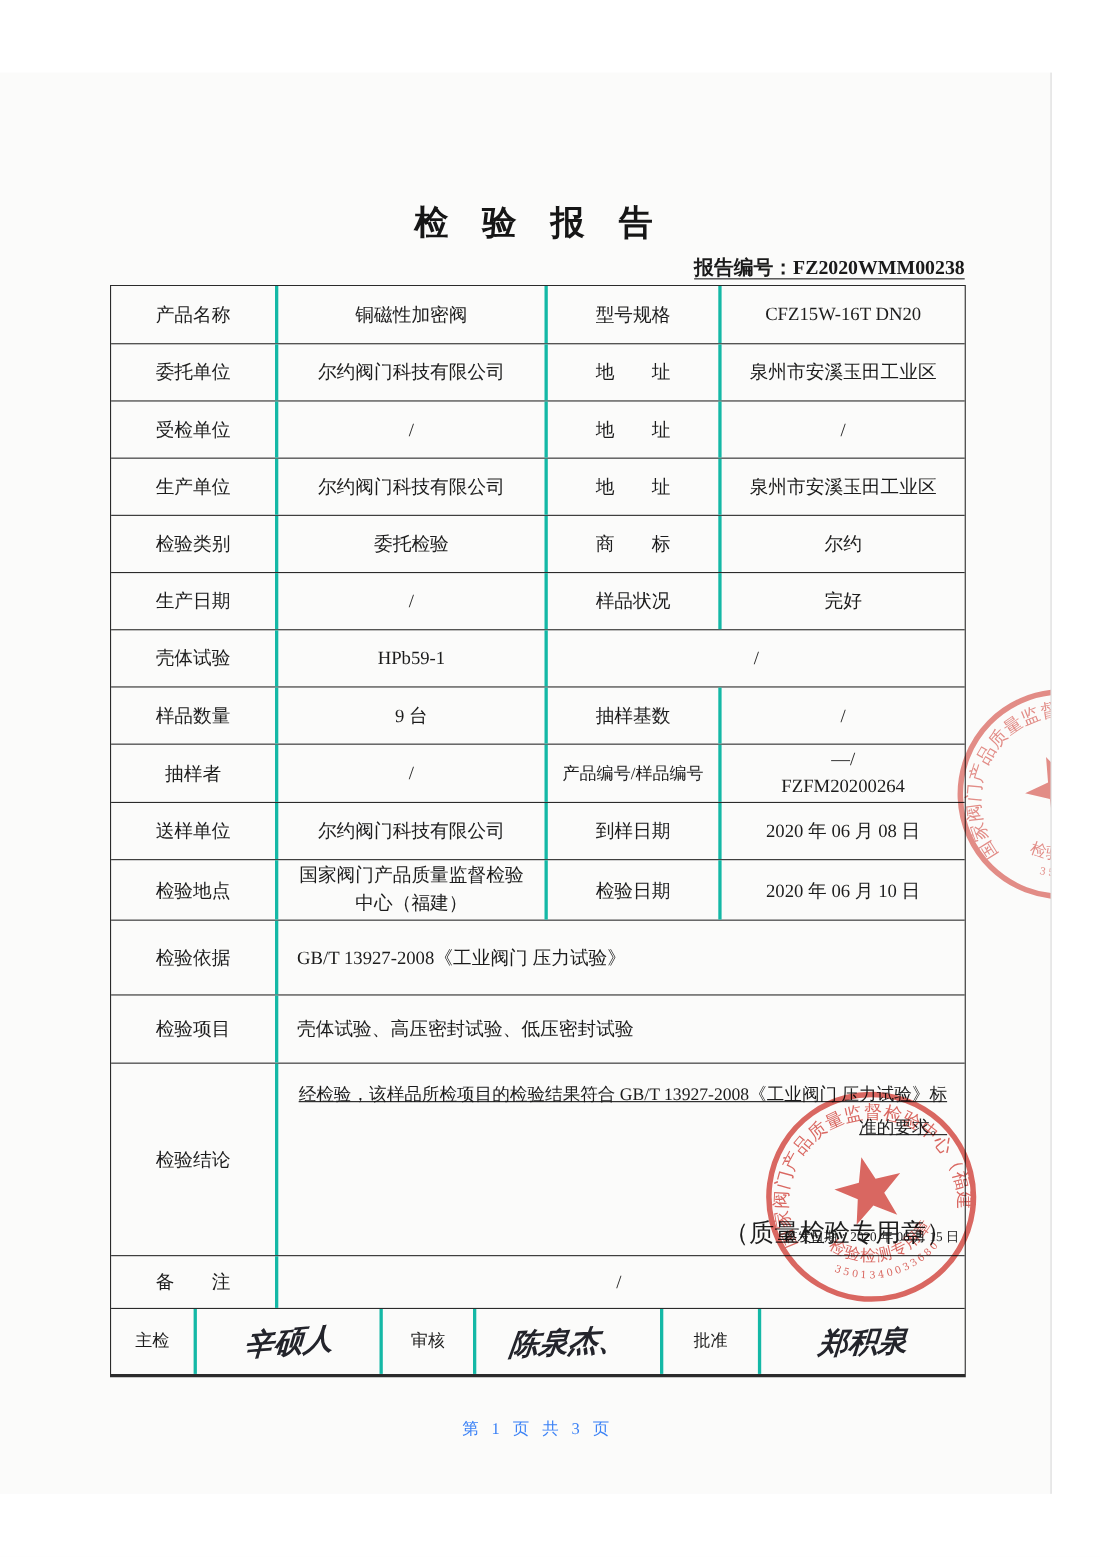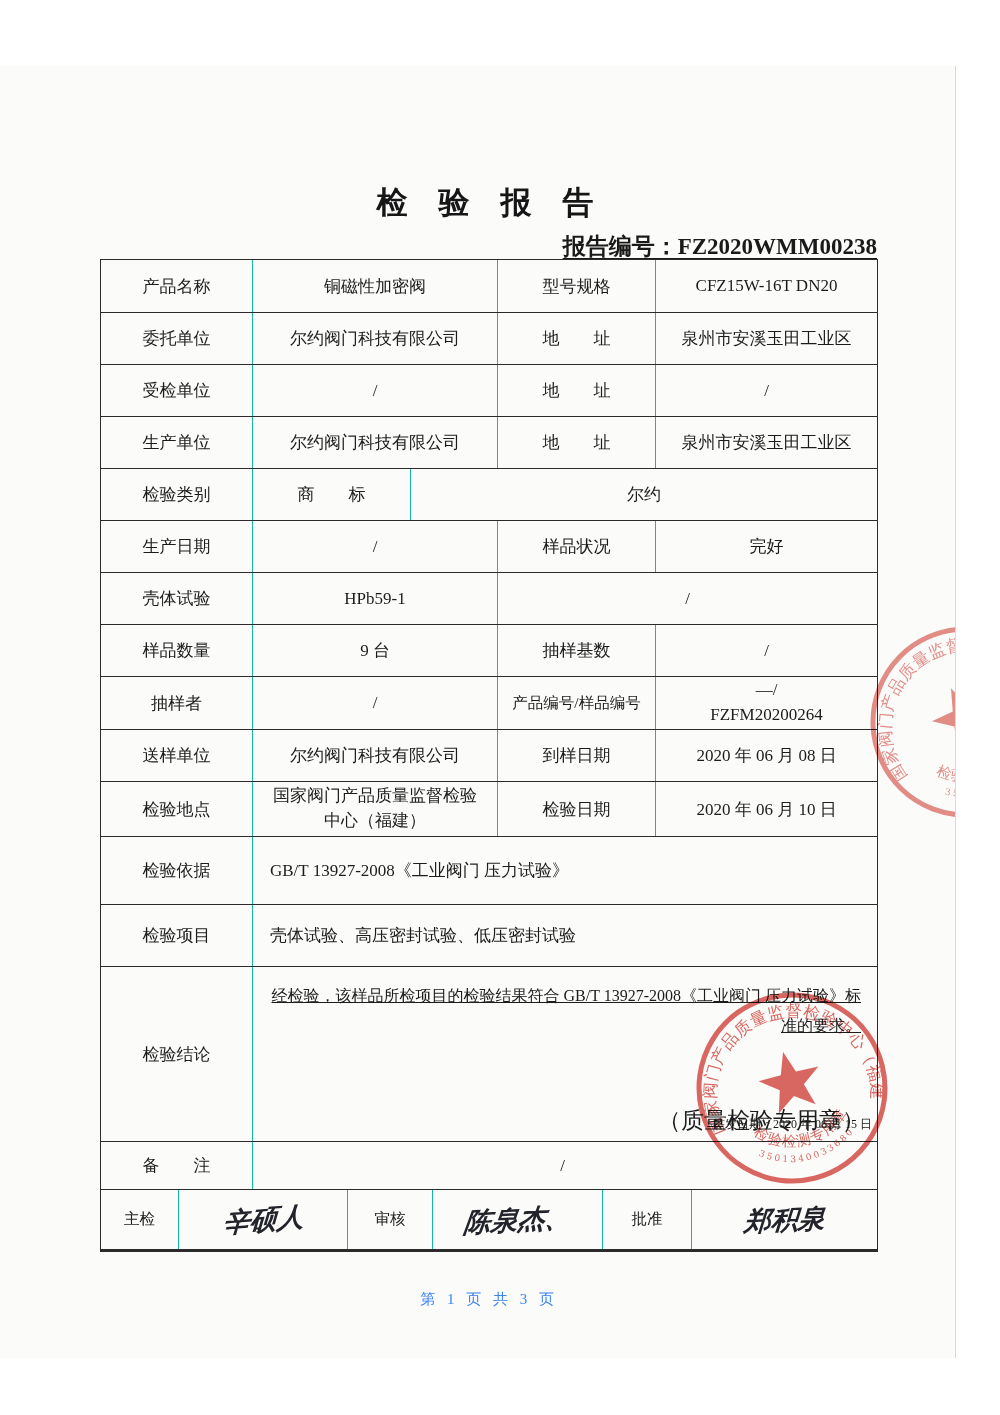--- a/index.html
+++ b/index.html
@@ -2,28 +2,28 @@
 <html><head>
 <meta charset="utf-8">
 <style>
   * { margin:0; padding:0; box-sizing:border-box; }
   body { background:#ffffff; font-family:"Liberation Serif","DejaVu Serif",serif; }
   .canvas { position:relative; width:1000px; height:1415px; background:#ffffff; overflow:hidden; }
   .sheet { position:absolute; left:0; top:66px; width:956px; height:1292px;
            background:#fbfbfa; border-right:1px solid #dadada; overflow:hidden; }
   .title { position:absolute; left:96px; top:116px; width:778px; text-align:center;
            font-size:31px; font-weight:bold; color:#161616; }
-  .report-no { position:absolute; right:78px; top:165px; font-size:23px; font-weight:600;
+  .report-no { position:absolute; right:78px; top:165px; font-size:18px; font-weight:600;
            color:#1a1a1a; text-decoration:underline; text-underline-offset:4px;text-align:right; }
   .itable { position:absolute; left:100px; top:193px; width:778px;
            border:1.6px solid #2b2b2b; border-bottom-width:3px; background:transparent; }
   .trow { display:flex; border-bottom:1px solid #2b2b2b; }
   .trow:last-child { border-bottom:none; }
   .cell { display:flex; align-items:center; justify-content:center; text-align:center;
-          border-right:1px solid #14b8a6; font-size:17px; color:#1c1c1c; padding:2px 5px; }
+          border-right:3px solid #14b8a6; font-size:17px; color:#1c1c1c; padding:2px 5px; }
   .c1 { width:152px; } .c2 { width:245px; } .c3 { width:158px; } .c4 { flex:1; border-right:none; }
   .merged { flex:1; border-right:none; justify-content:flex-start; text-align:left; padding-left:17px; }
   .two { flex-direction:column; line-height:1.45; }
   .small { font-size:15.5px; }
   .h52{height:52px} .h53{height:53px} .h55{height:55px} .h68{height:68px}
   .h62{height:62px} .h175{height:175px} .h48{height:48px} .h59{height:59px}
   .concl { position:relative; display:block; padding:14px 16px 0 16px;
            font-size:16px; line-height:1.9; text-align:right;text-decoration:underline; }
   .seal-note  { position:absolute; right:12px; top:132px; font-size:23px; white-space:nowrap; }
   .issue-date { position:absolute; right:5px;  top:146px; font-size:12px; white-space:nowrap; }
@@ -72,20 +72,21 @@
         <div class="cell c4">/</div>
       </div>
       <div class="trow h52">
         <div class="cell c1">生产单位</div>
         <div class="cell c2">尔约阀门科技有限公司</div>
         <div class="cell c3">地　　址</div>
         <div class="cell c4">泉州市安溪玉田工业区</div>
       </div>
       <div class="trow h52">
         <div class="cell c1">检验类别</div>
+        <div class="cell c2">委托检验</div>
         <div class="cell c3">商　　标</div>
         <div class="cell c4">尔约</div>
       </div>
       <div class="trow h52">
         <div class="cell c1">生产日期</div>
         <div class="cell c2">/</div>
         <div class="cell c3">样品状况</div>
         <div class="cell c4">完好</div>
       </div>
       <div class="trow h52">

